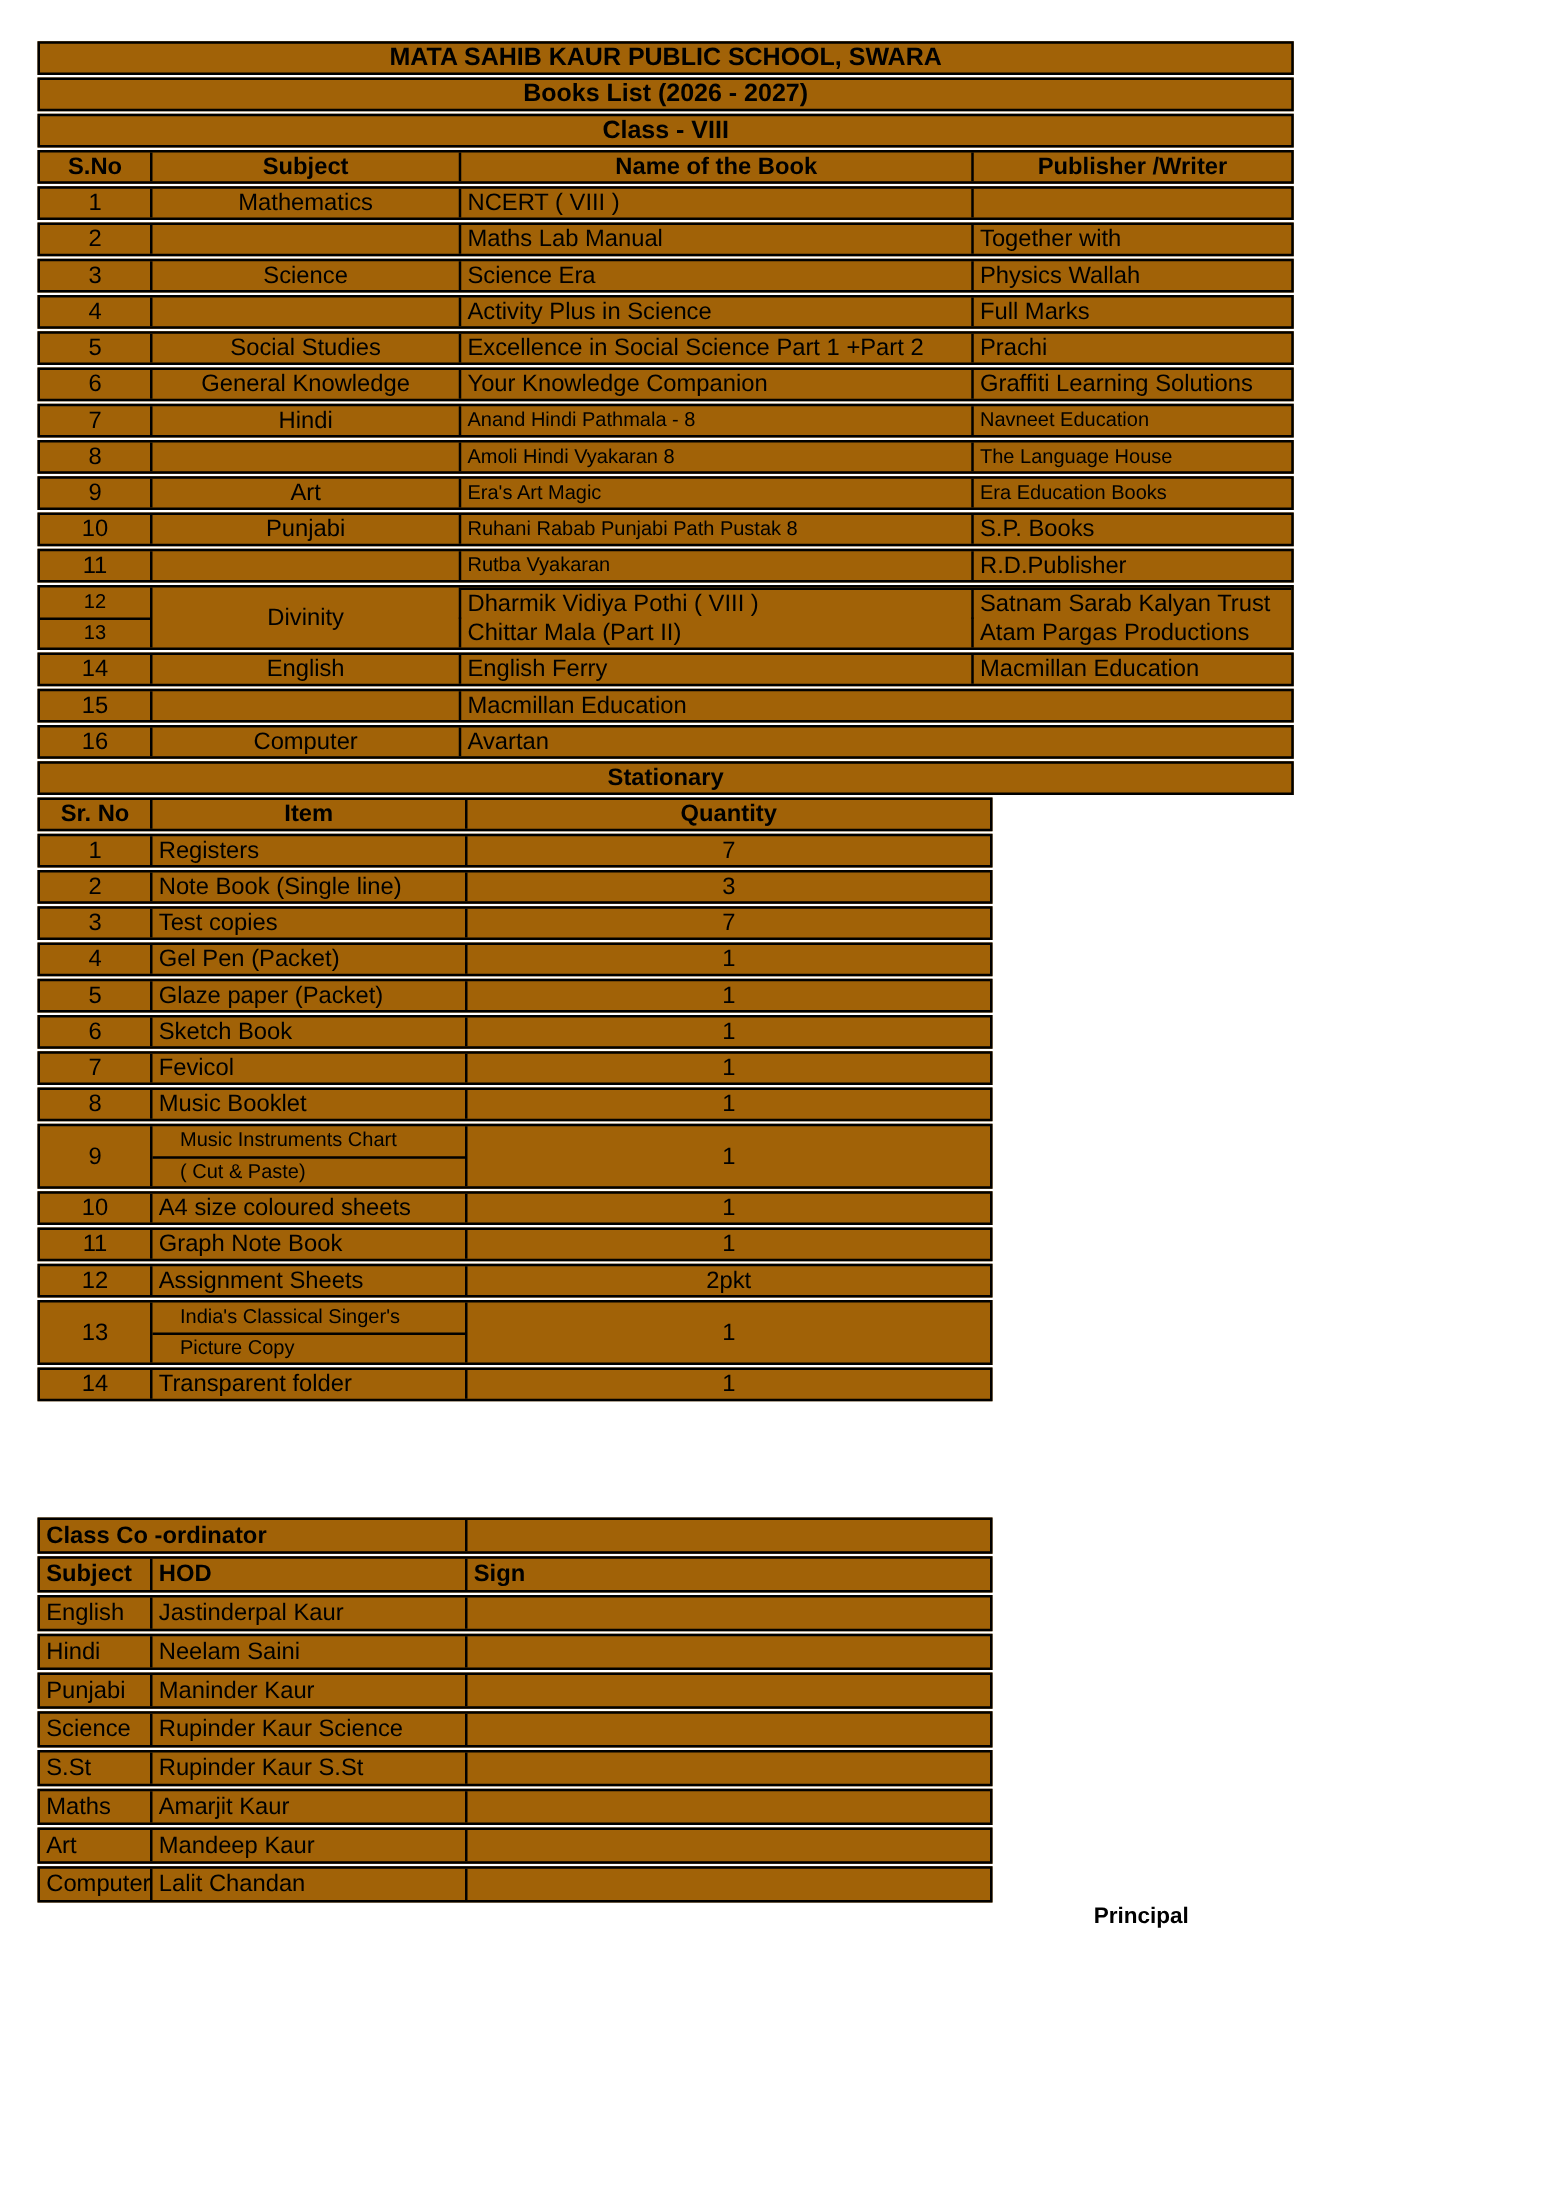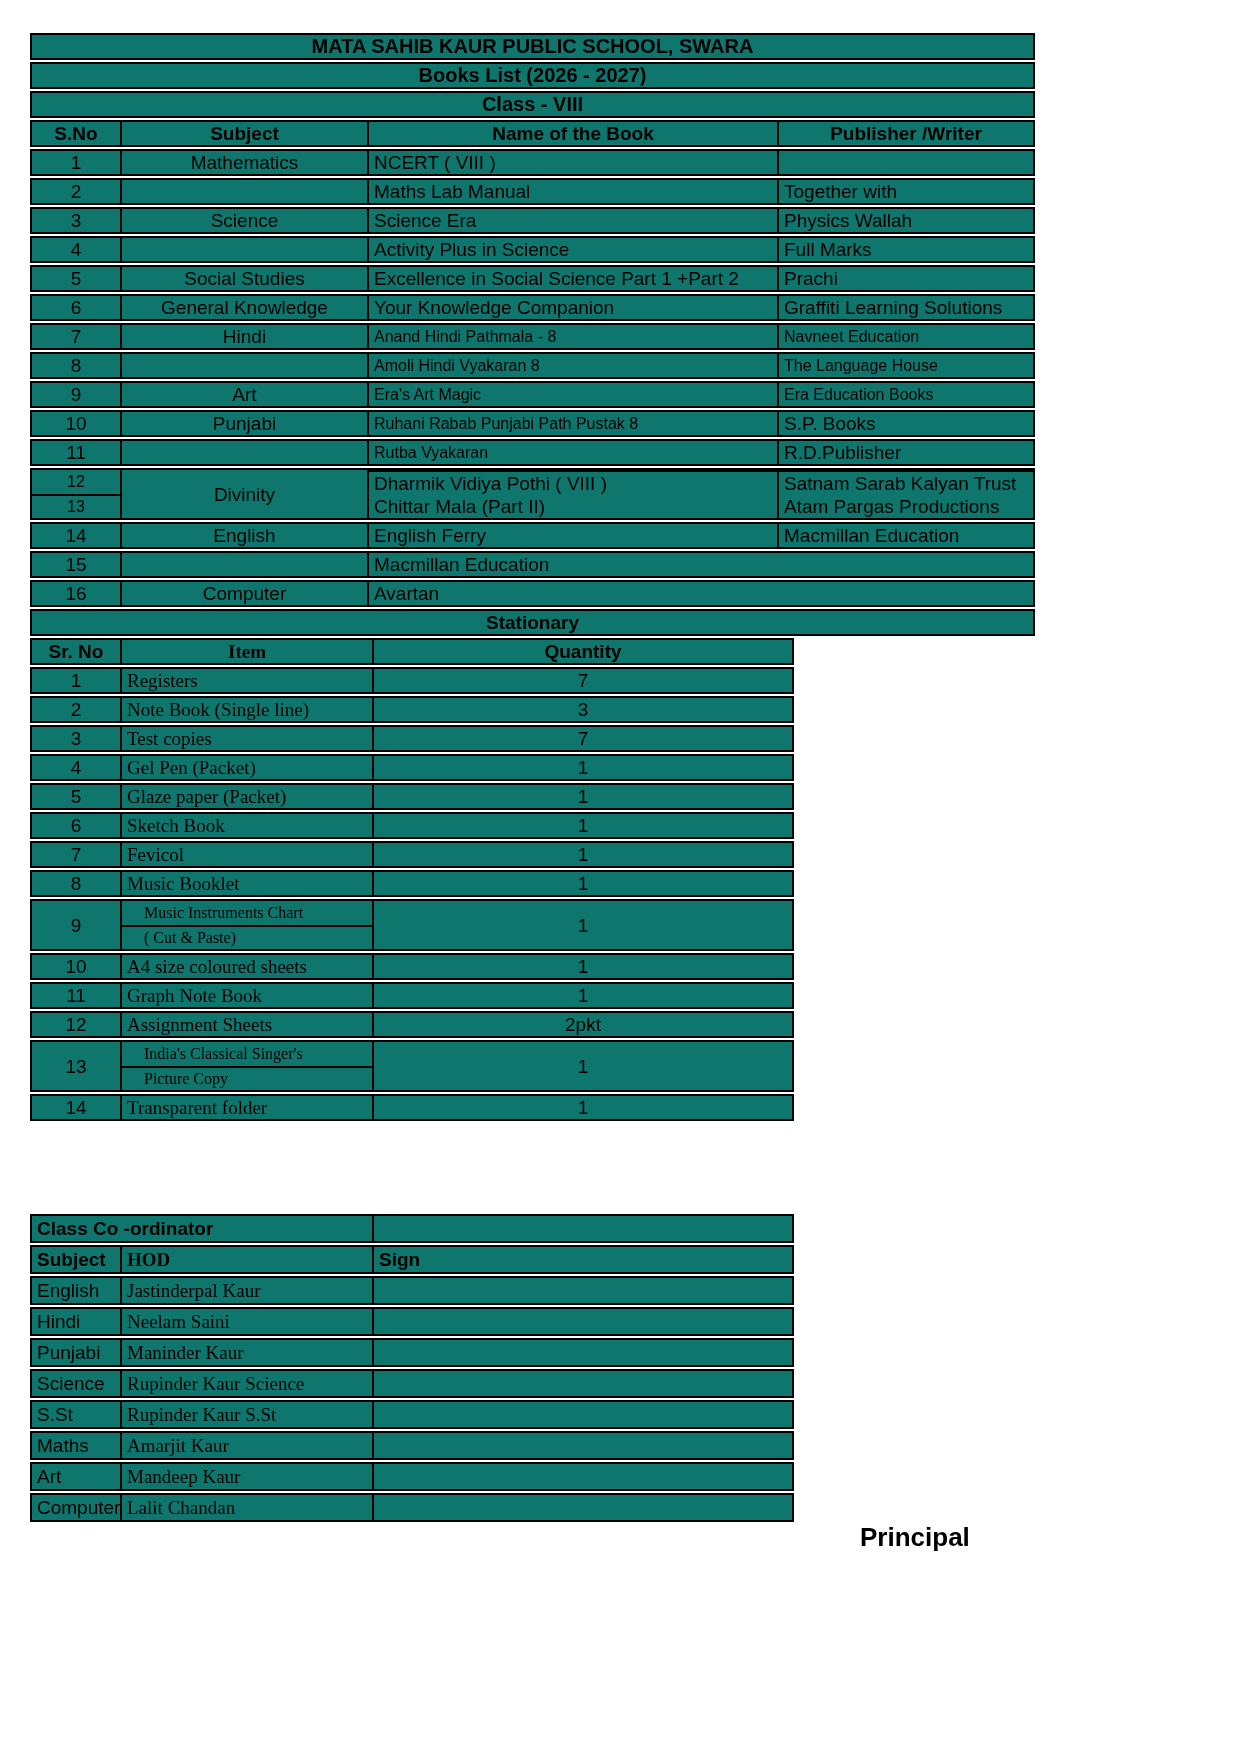--- a/index.html
+++ b/index.html
@@ -13,21 +13,21 @@
     overflow: hidden;
   }
   .stack { position: absolute; left: 30px; top: 33px; width: 1005px; }
 
   
   .box {
     display: flex;
     align-items: stretch;
     border: 2px solid #000;
     margin-bottom: 2px;
-    background: #0f766e;
+    background: #a16207;
     width: 100%;
   }
   .narrow { width: 764px; }
 
   .c {
     display: flex;
     align-items: center;
     min-height: 23px;
     padding: 0 5px;
     font-size: 19px;
@@ -38,44 +38,45 @@
   .bl { border-left: 2px solid #000; }
   .ctr { justify-content: center; text-align: center; padding: 0 2px; }
   .grow { flex: 1 1 auto; }
   .bold { font-weight: 700; }
   .small { font-size: 16px; }
 
   
   .w-sno { width: 88px; flex: 0 0 88px; }
   .w-subject { width: 247px; flex: 0 0 247px; }
   .w-book { width: 410px; flex: 0 0 410px; }
-  .w-item { width: 252px; flex: 0 0 252px; font-family: Liberation Serif, serif; }
+  .w-item { width: 252px; flex: 0 0 252px; }
   .w-merge2 { width: 340px; flex: 0 0 340px; }
 
   
   .vcol { display: flex; flex-direction: column; justify-content: stretch; }
   .sub { height: 24px; display: flex; align-items: center; padding: 0 22px; }
   .sub.ctr { justify-content: center; padding: 0 2px; }
   .bt { border-top: 2px solid #000; }
   .hrow { display: flex; align-items: stretch; padding: 0; }
 
   .title-box { justify-content: center; }
   .title-box .c { width: 100%; justify-content: center; font-size: 20px; }
 
   .banner-box .c { width: 100%; justify-content: center; font-size: 19px; }
 
   .coord { margin-top: 93px; }
   .coord .c { min-height: 25px; }
 
   .principal {
     position: absolute;
     top: 1522px;
-    left: 860px;
+    left: 813px;
     width: 200px;
-    font-size: 26px;
+    text-align: center;
+    font-size: 18px;
     font-weight: 700;
   }
 </style>
 </head>
 <body>
 
 <div class="sheet">
   <div class="stack">
 
     <div>

